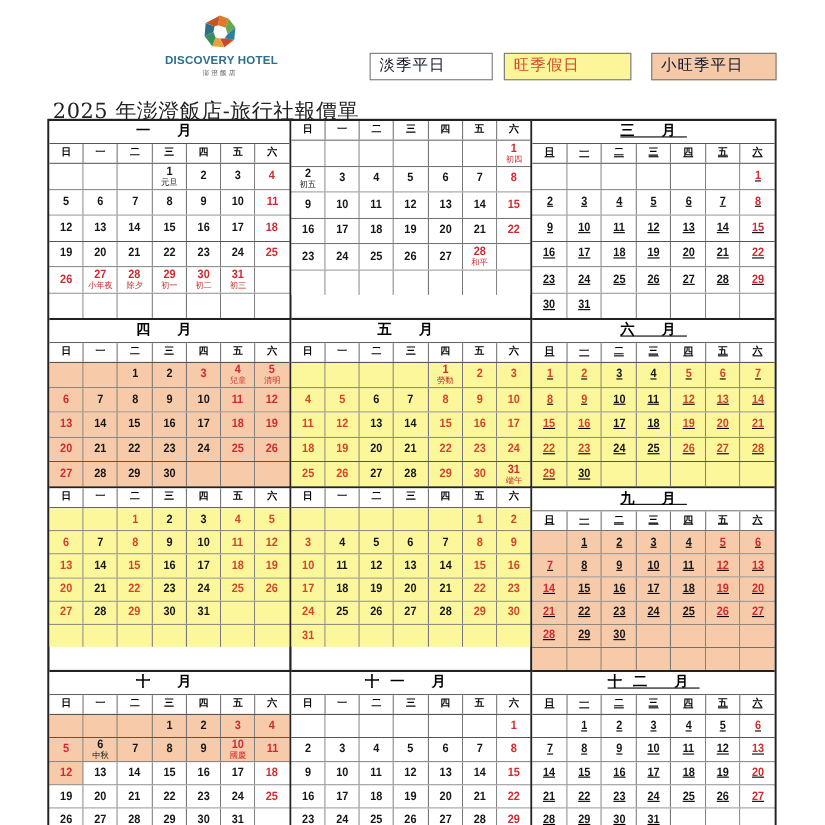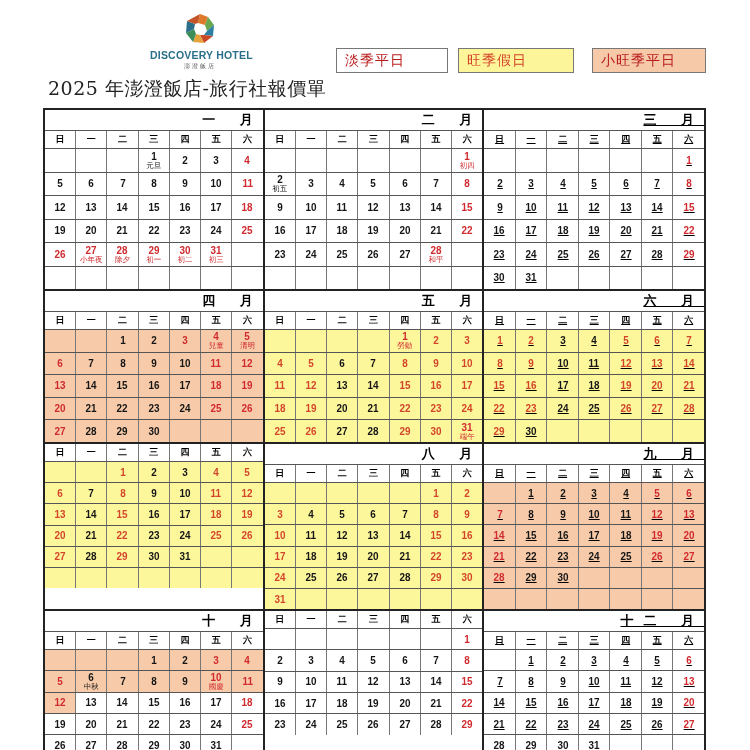--- a/index.html
+++ b/index.html
@@ -1,37 +1,37 @@
 <!DOCTYPE html>
 <html><head>
 <meta charset="utf-8">
 <style>
   html, body { margin:0; padding:0; background:#ffffff; }
   body { width:750px; height:750px; position:relative; overflow:hidden; font-family:"Liberation Serif", "DejaVu Serif", serif; }
   .logo { position:absolute; left:150px; top:12px; width:100px; text-align:center; }
   .logo svg { display:block; margin:0 auto; }
   .logo-name { font-family:"Liberation Sans", "DejaVu Sans", sans-serif; font-weight:bold; font-size:10.5px; color:#2b6f8a; letter-spacing:0.2px; margin-top:3px; white-space:nowrap;text-align:center; }
   .logo-sub { font-family:"DejaVu Sans", sans-serif; font-size:6px; color:#555; margin-top:1px; letter-spacing:2px; }
-  .title { position:absolute; left:48px; top:76px; font-size:19px; color:#222; letter-spacing:0.5px; white-space:nowrap; font-family:"DejaVu Serif", serif; }
+  .title { position:absolute; left:48px; top:88px; font-size:19px; color:#222; letter-spacing:0.5px; white-space:nowrap; font-family:"DejaVu Serif", serif; }
   .legend { position:absolute; top:48px; border:1px solid #777; }
   .legend div { height:23px; line-height:23px; font-size:14px; padding-left:8px; font-family:"DejaVu Serif", serif; letter-spacing:1px; box-sizing:border-box; }
   .legend div + div { border-top:1px solid #777; }
   .lg1 { left:336px; width:110px; background:#fff; }
   .lg2 { left:458px; width:114px; background:#fdf59a; }
   .lg3 { left:592px; width:112px; background:#f6c9a9; }
-  .lw { color:#b91c1c; }
+  .lw { color:#0f172a; }
   .lh1 { color:#d5282c; }
   .lh2 { color:#d5442a; }
 
   .grid { position:absolute; left:43px; top:108px; width:663px; border:2px solid #222; box-sizing:border-box; }
   .qrow { display:flex; }
   .month { width:221px; box-sizing:border-box; border-right:2px solid #222; border-bottom:2px solid #222; }
   .qrow .month:last-child { border-right:none;text-decoration:underline; }
   .qrow:last-child .month { border-bottom:none; }
-  .mtitle { height:20px; line-height:20px; text-align:right; font-weight:bold; font-size:13px; background:#fff; border-bottom:1px solid #555; letter-spacing:10px; font-family:"DejaVu Serif", serif; }
+  .mtitle { height:20px; line-height:20px; text-align:center; font-weight:bold; font-size:13px; background:#fff; border-bottom:1px solid #555; letter-spacing:10px; font-family:"DejaVu Serif", serif; }
   .wk { display:flex; height:17px; border-bottom:1px solid #555; background:#fff; }
   .wk span { flex:1; text-align:center; font-size:9px; line-height:17px; font-weight:bold; border-right:1px solid #777; font-family:"DejaVu Sans", sans-serif; }
   .wk span:last-child { border-right:none; }
   .wrow { display:flex; border-bottom:1px solid #555; }
   .wrow:last-child { border-bottom:none; }
   .cell { flex:1; border-right:1px solid #777; text-align:center; display:flex; flex-direction:column; justify-content:center; align-items:center; box-sizing:border-box; overflow:hidden; }
   .cell:last-child { border-right:none; }
   .d { font-family:"Liberation Sans", "DejaVu Sans", sans-serif; font-weight:bold; font-size:11px; line-height:11px; transform:scaleX(0.9); }
   .s { font-family:"DejaVu Sans", sans-serif; font-weight:normal; font-size:7.5px; line-height:8px; white-space:nowrap; }
   .bw { background:#ffffff; }
@@ -225,21 +225,20 @@
           </div>
           <div class="cell bw">
             <div class="d ck"></div>
           </div>
           <div class="cell bw">
             <div class="d ck"></div>
           </div>
         </div>
       </div>
       <div class="month">
-        <div class="mtitle">二 月</div>
         <div class="wk">
           <span>日</span>
           <span>一</span>
           <span>二</span>
           <span>三</span>
           <span>四</span>
           <span>五</span>
           <span>六</span>
         </div>
         <div class="wrow" style="height: 22.5px;">
@@ -1066,21 +1065,20 @@
           </div>
           <div class="cell by">
             <div class="d ck"></div>
           </div>
           <div class="cell by">
             <div class="d ck"></div>
           </div>
         </div>
       </div>
       <div class="month">
-        <div class="mtitle">八 月</div>
         <div class="wk">
           <span>日</span>
           <span>一</span>
           <span>二</span>
           <span>三</span>
           <span>四</span>
           <span>五</span>
           <span>六</span>
         </div>
         <div class="wrow" style="height: 20.2px;">
@@ -1497,20 +1495,21 @@
           </div>
           <div class="cell bw">
             <div class="d ck">31</div>
           </div>
           <div class="cell bw">
             <div class="d ck"></div>
           </div>
         </div>
       </div>
       <div class="month">
+        <div class="mtitle">十一 月</div>
         <div class="wk">
           <span>日</span>
           <span>一</span>
           <span>二</span>
           <span>三</span>
           <span>四</span>
           <span>五</span>
           <span>六</span>
         </div>
         <div class="wrow" style="height: 20.3px;">

